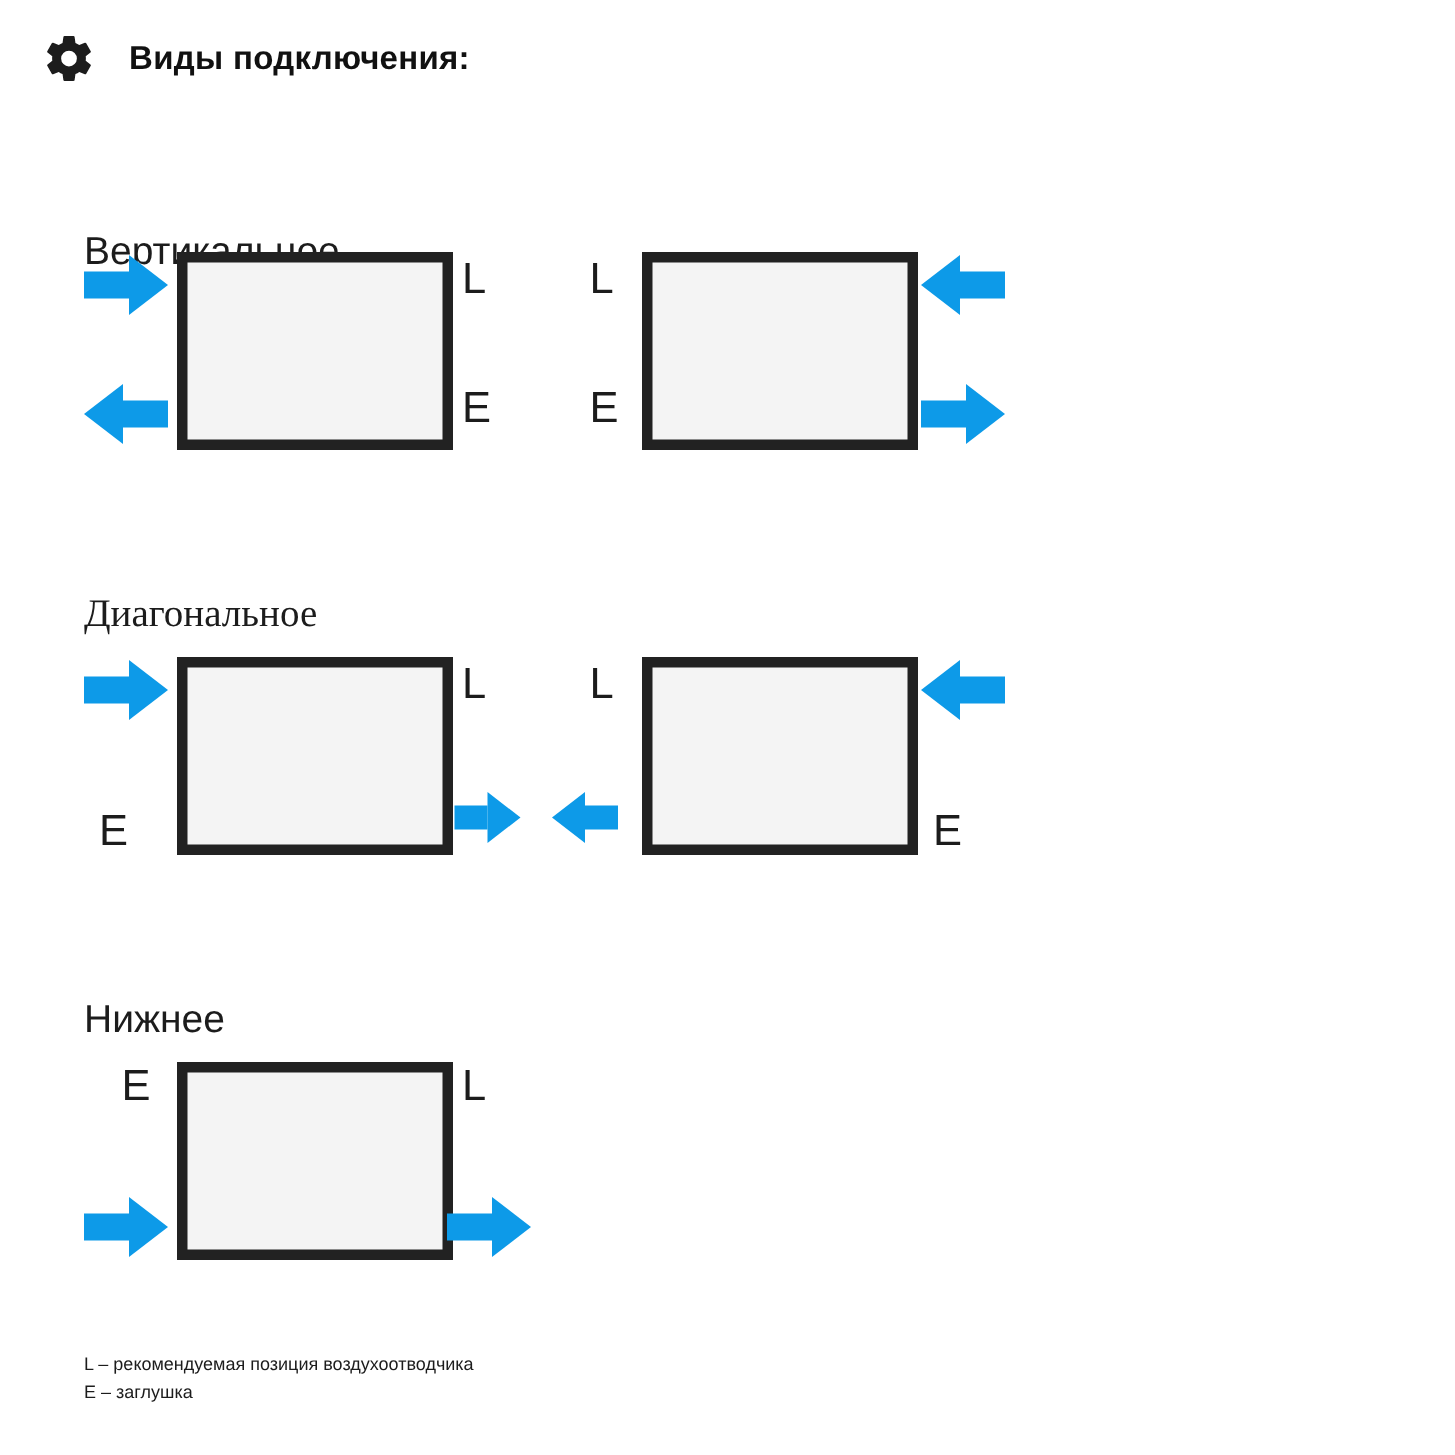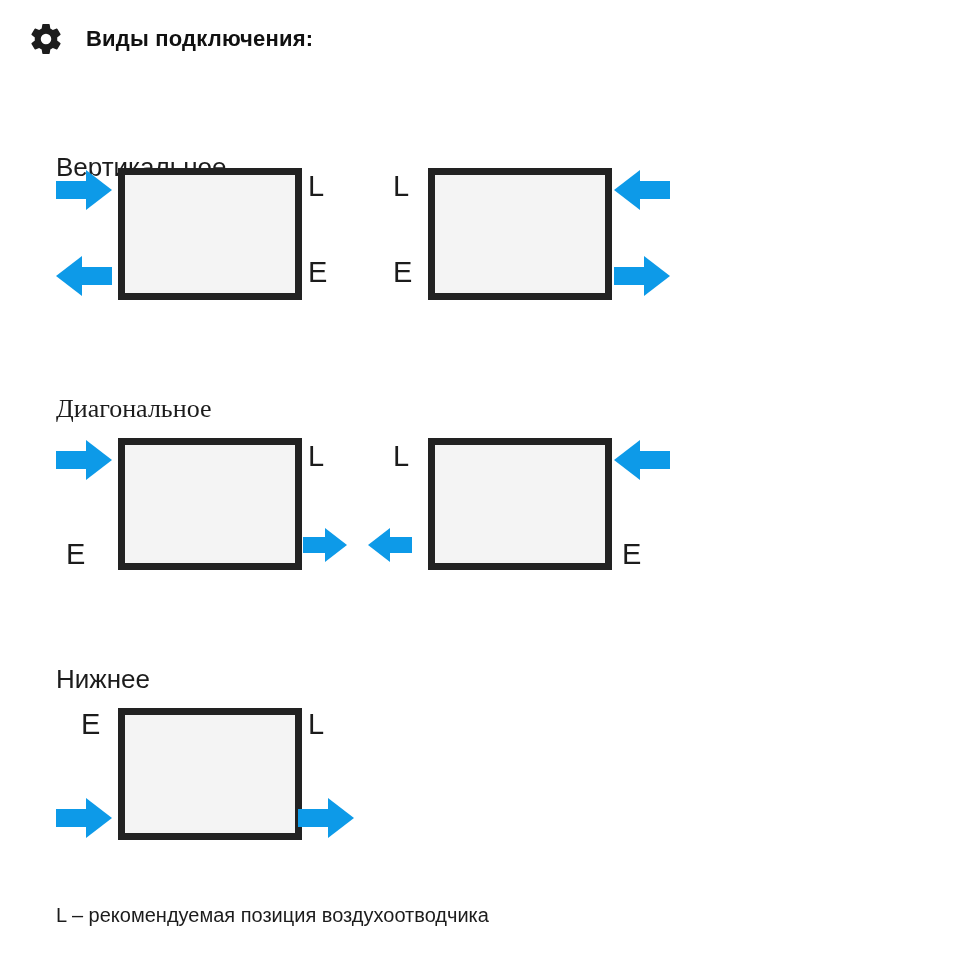--- a/index.html
+++ b/index.html
@@ -103,21 +103,21 @@
     font-weight: normal;
     color: #1c1c1c;
     line-height: 1;
   }
 
   
   .legend {
     position: absolute;
     left: 56px;
     top: 900px;
-    font-size: 20px;
+    font-size: 12px;
     line-height: 1.55;
     color: #1c1c1c;
   }
   .legend div { white-space: nowrap; }
 </style>
 </head>
 <body>
 
 <div class="header">
   <span class="gear-icon-wrap">
@@ -195,13 +195,14 @@
   <div class="arrow right" style="left:298px; top:798px;">
     <span class="shaft"></span>
       <span class="head"></span>
   </div>
   <div class="port-label" style="left:81px; top:710px;">E</div>
   <div class="port-label" style="left:308px; top:710px;">L</div>
 </div>
 
 <div class="legend">
   <div>L – рекомендуемая позиция воздухоотводчика</div>
+  <div>E – заглушка</div>
 </div>
 
 </body></html>

